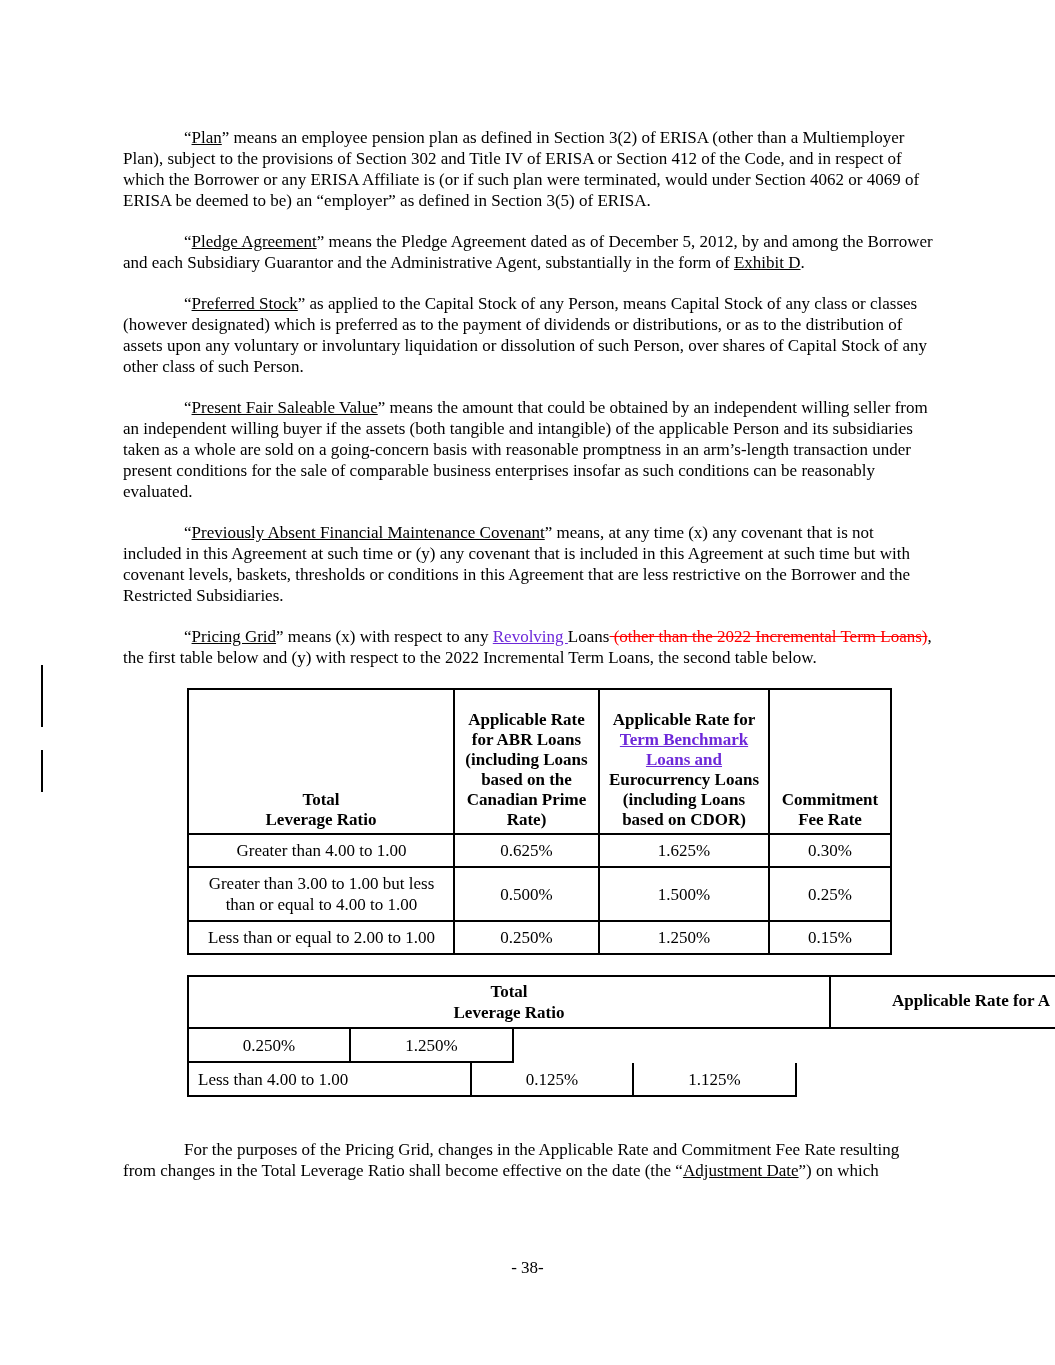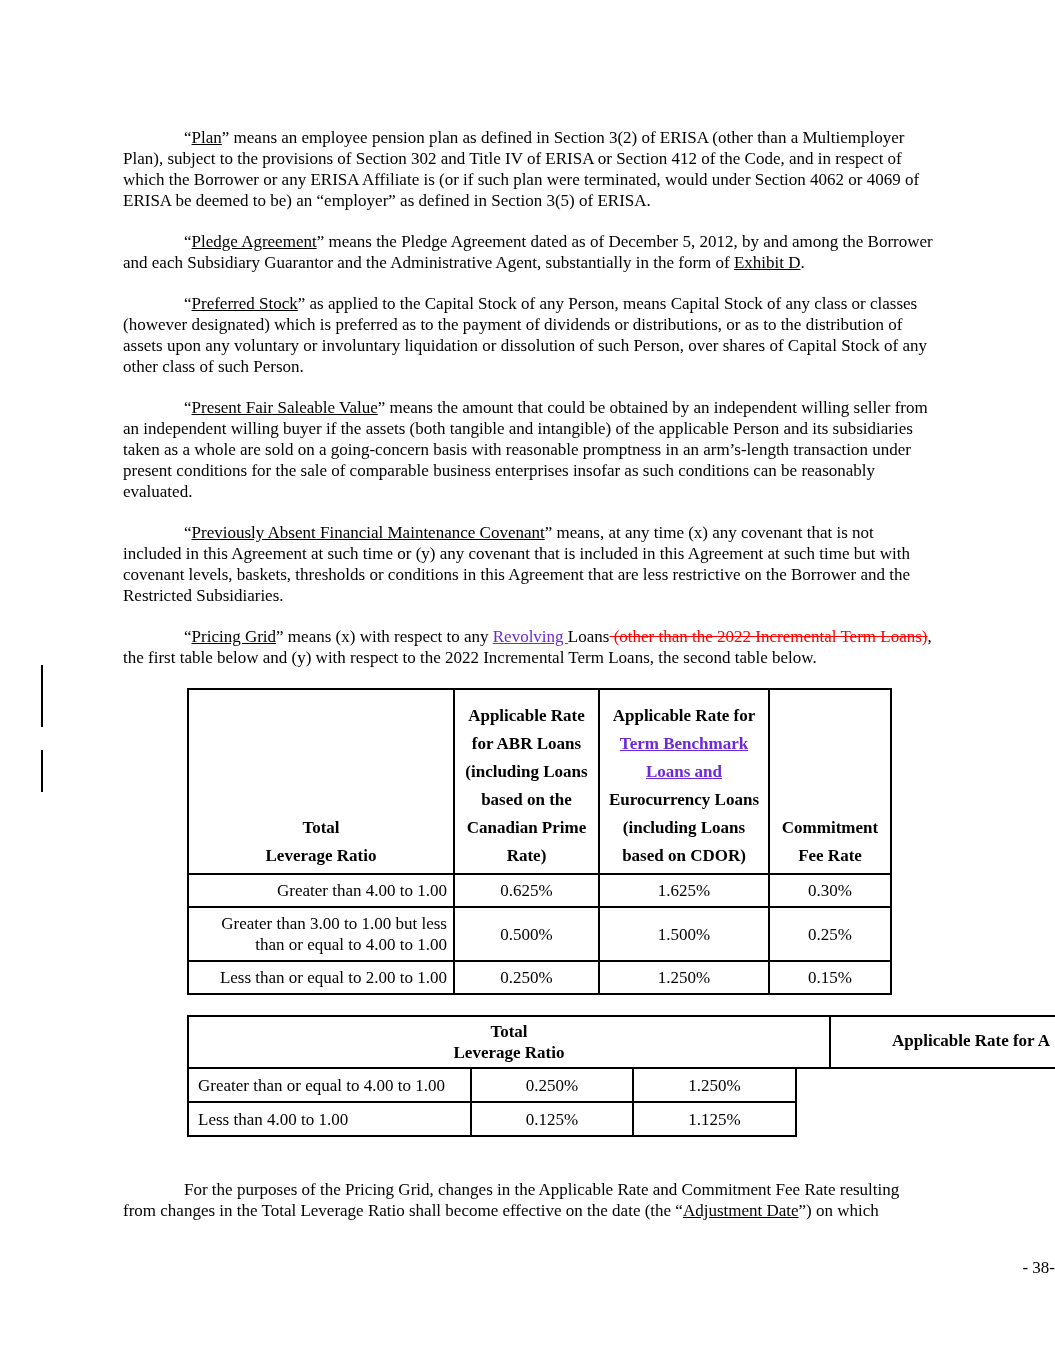--- a/index.html
+++ b/index.html
@@ -41,31 +41,31 @@
     width: 703px;
     font-size: 17px;
     line-height: 21px;
   }
   table.grid1 th, table.grid1 td { border: 2px solid #000; }
   table.grid1 th {
     font-weight: bold;
     text-align: center;
     vertical-align: bottom;
     white-space: pre-line;
-    padding: 12px 4px 3px 4px;
-    line-height: 28px;
+    padding: 20px 4px 3px 4px;
+    line-height: 20px;
     height: 130px;
     margin-top: 32px;
   }
   table.grid1 td {
     text-align: center;
     vertical-align: middle;
     padding: 5px 6px;
   }
-  table.grid1 td.left { text-align: right; padding-left: 7px; }
+  table.grid1 td.left { text-align: center; padding-left: 7px; }
 
   
   .t2wrap {
     margin-left: 64px;
     width: 868px;
     overflow: hidden;
     font-size: 17px;
     line-height: 21px;
   }
   .t2header {
@@ -97,21 +97,21 @@
   .t2c1 { width: 283px; text-align: left; padding-left: 9px !important; }
   .t2c2 { width: 162px; text-align: center; }
   .t2c3 { width: 163px; text-align: center; }
 
   .closing { margin-top: 42px; }
 
   .page-number {
     position: absolute;
     top: 1258px;
     left: 0; right: 0;
-    text-align: right;
+    text-align: center;
     font-size: 17px;
   }
 </style>
 </head>
 <body>
 
 <div class="change-bar bar1"></div>
 <div class="change-bar bar2"></div>
 
 <div class="content">
@@ -175,21 +175,20 @@
   </table>
 
   <div class="t2wrap">
     <div class="t2header">
       <div class="t2h1">Total
 Leverage Ratio</div>
       <div class="t2h2">Applicable Rate for A</div>
     </div>
     <div class="t2body">
         <div class="t2row">
-          <div class="t2c1">Greater than or equal to 4.00 to 1.00</div>
           <div class="t2c2">0.250%</div>
           <div class="t2c3">1.250%</div>
         </div>
         <div class="t2row">
           <div class="t2c1">Less than 4.00 to 1.00</div>
           <div class="t2c2">0.125%</div>
           <div class="t2c3">1.125%</div>
         </div>
       </div>
   </div>

